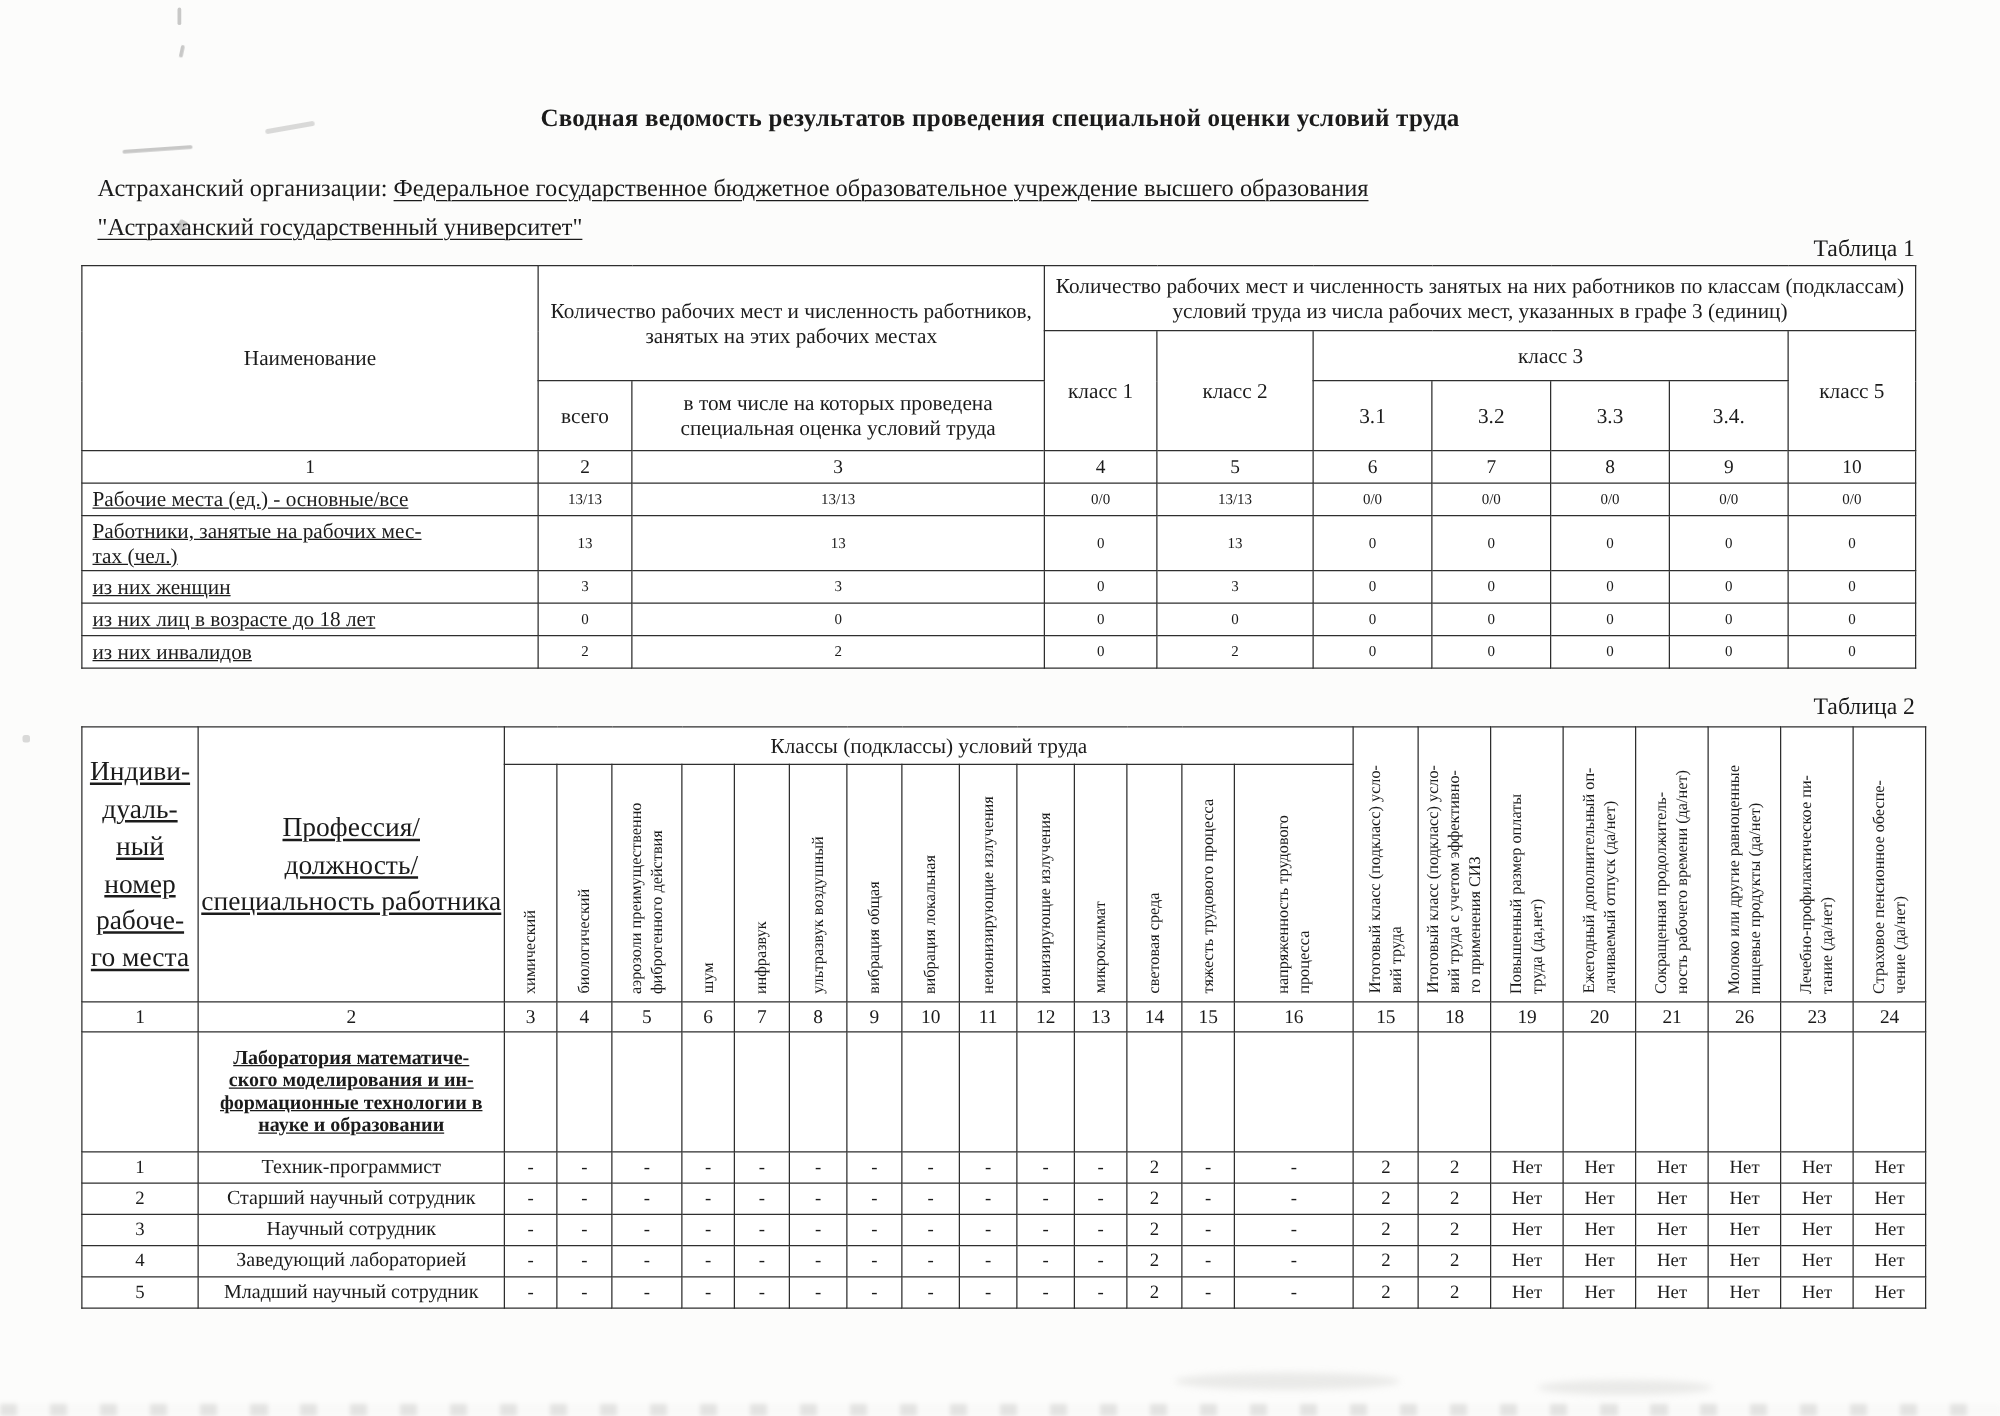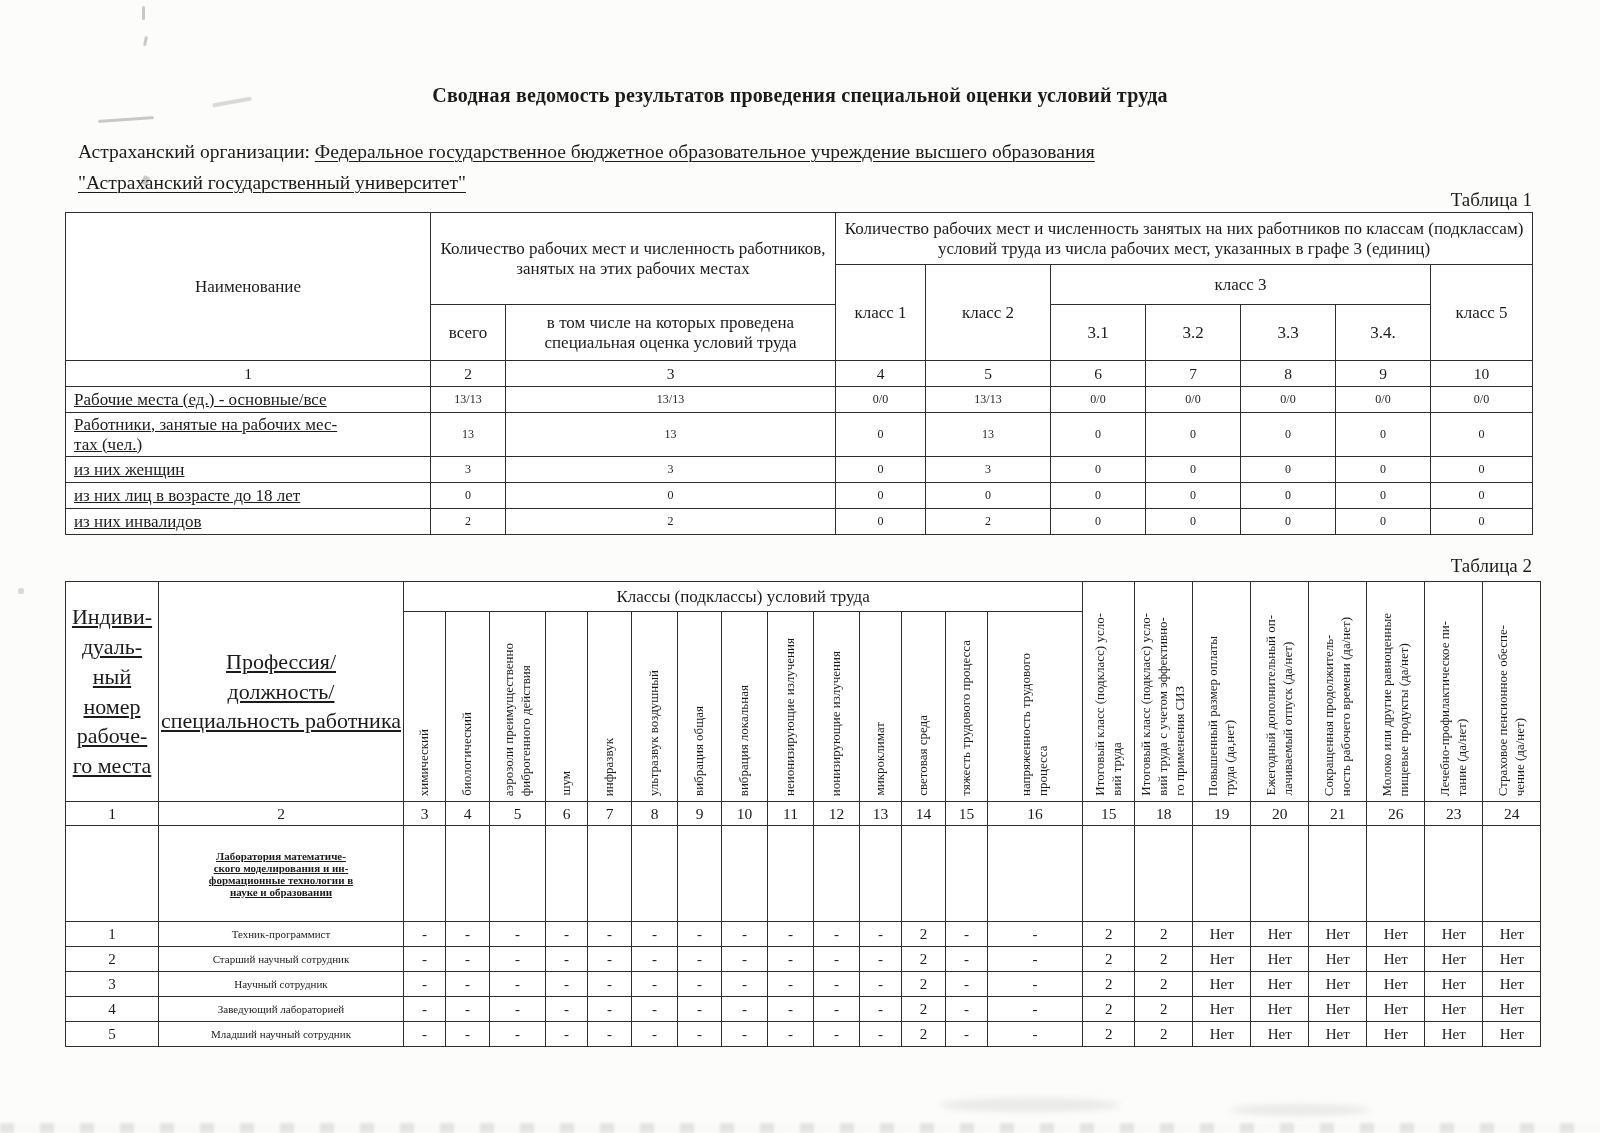--- a/index.html
+++ b/index.html
@@ -27,21 +27,21 @@
   table { border-collapse: collapse; table-layout: fixed; position: absolute; left: 65px; background: #fff; }
   td { border: 1.5px solid #2e2e2e; text-align: center; vertical-align: middle; padding: 1px 4px; overflow: hidden; }
   #t1 { top: 212px; width: 1467px; font-size: 17px; }
   #t2 { top: 581px; width: 1475px; font-size: 15px; }
   #t2 td { padding: 1px 2px; }
   .left { text-align: left; padding-left: 8px !important; padding-right: 4px !important; }
   .pre { white-space: pre-line; text-decoration: underline; }
   .nums td { font-size: 15.5px; padding: 0 2px; }
   .val { font-size: 12px; }
   .bold { font-weight: bold; }
-  .prof { font-size: 11px; }
+  .prof { font-size: 16px; }
   .t2group { font-size: 17px; }
   .t2colhead { font-size: 22px; line-height: 1.35; }
   td.vert { vertical-align: bottom; padding-bottom: 8px; }
   .v {
     writing-mode: vertical-rl;
     transform: rotate(180deg);
     white-space: pre-line;
     display: inline-block;
     font-size: 13px;
     line-height: 1.3;

